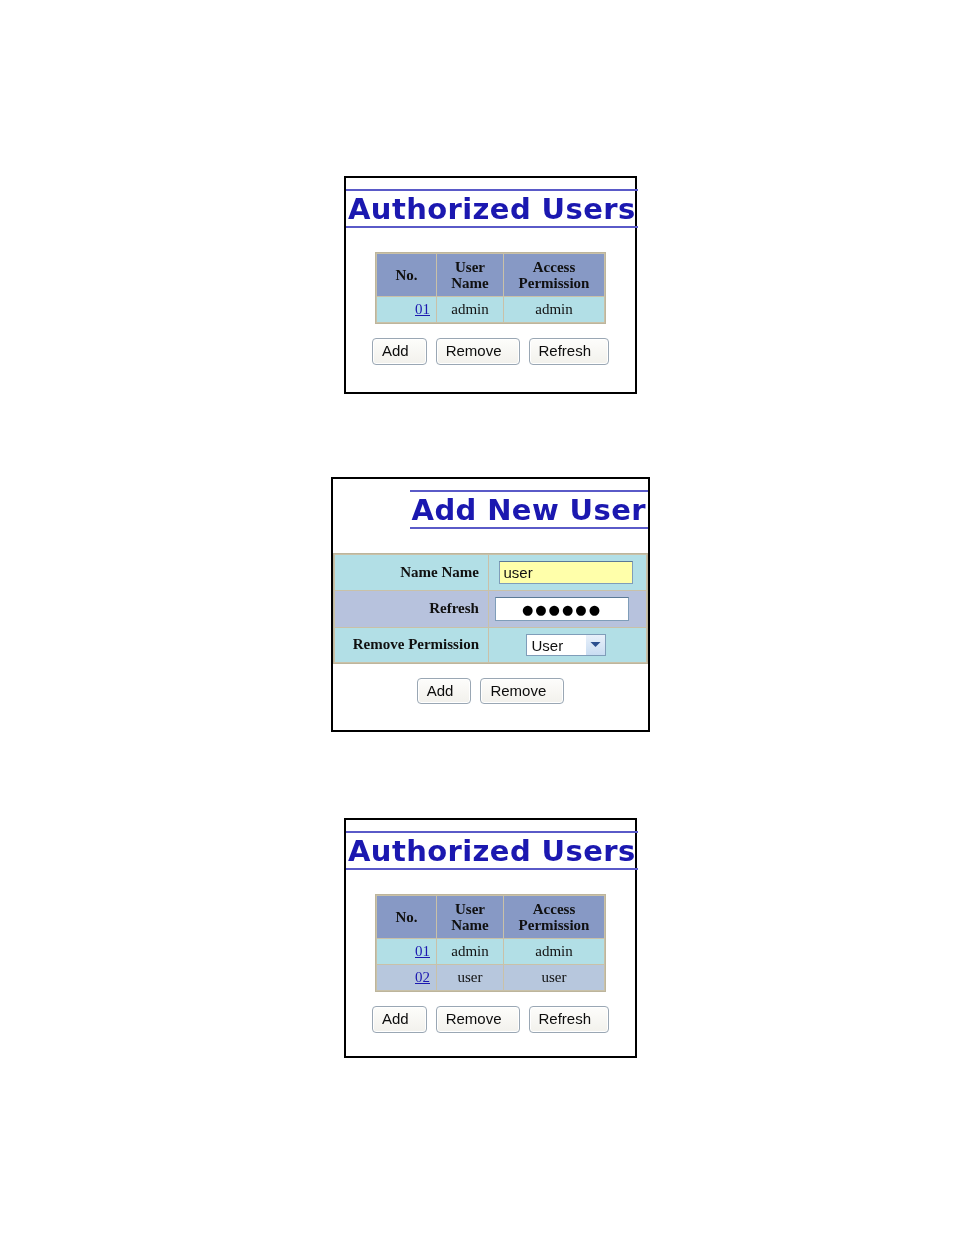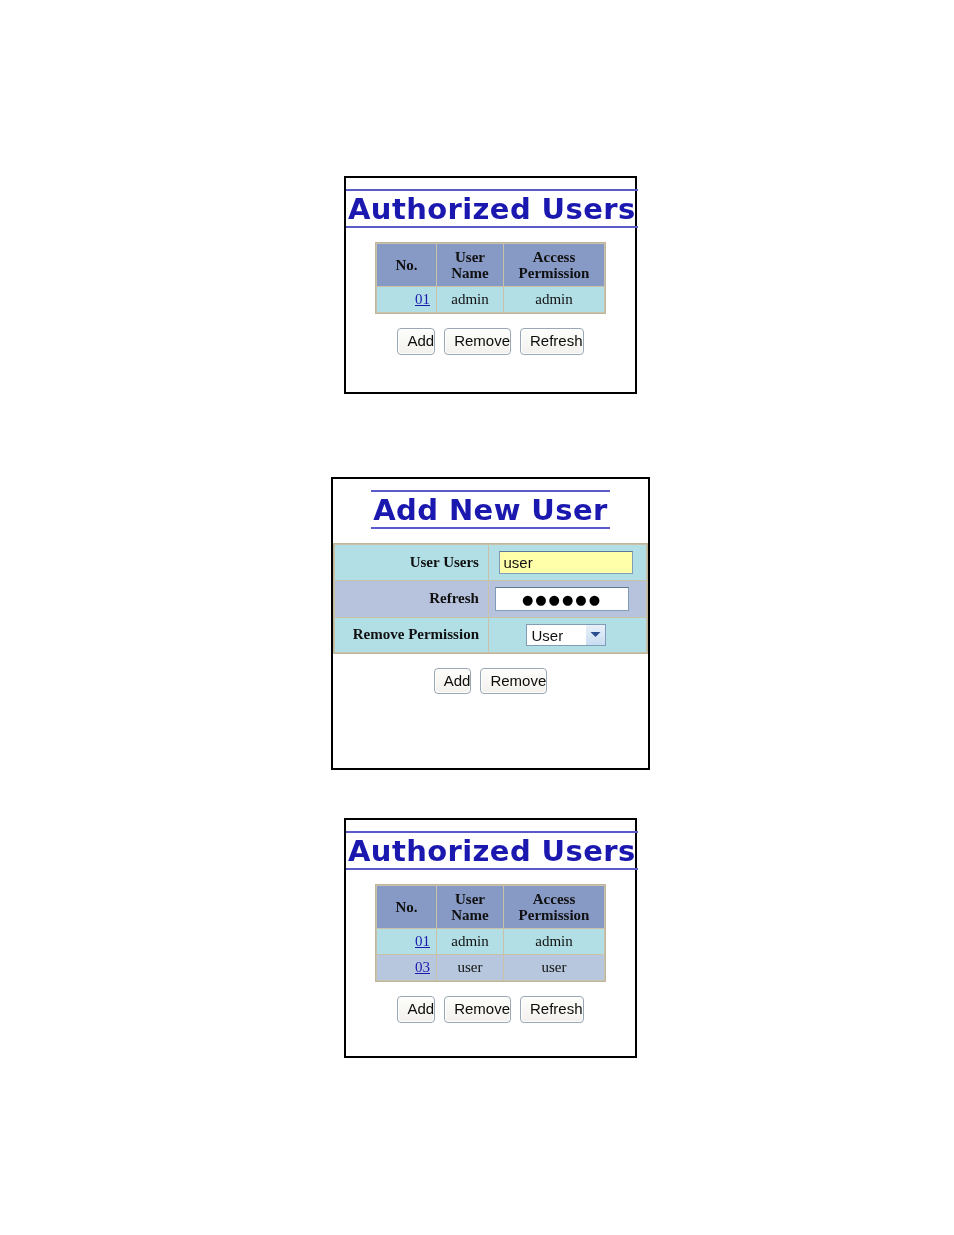--- a/index.html
+++ b/index.html
@@ -34,21 +34,22 @@
     letter-spacing: 0.4px;
     color: #1b18b0;
     border-top: 2px solid #5a5ac8;
     border-bottom: 2px solid #5a5ac8;
     padding: 3px 2px 1px 2px;
     line-height: 1.08;
     white-space: nowrap;
   }
   .title-wrap {
     padding-top: 11px;
-    padding-bottom: 14px;
+    padding-bottom: 24px;
+    text-align: right;
   }
 
   
   .users-table {
     border-collapse: separate;
     border-spacing: 1px;
     margin: 0 auto;
     background: #c9c1a8;
     border: 1px solid #bdb59c;
     font-family: "Liberation Serif", serif;
@@ -96,21 +97,21 @@
     justify-content: center;
     gap: 9px;
   }
   .xp-btn {
     font-family: "Liberation Sans", sans-serif;
     font-size: 15px;
     color: #0c0c0c;
     background: linear-gradient(#fdfdfb, #f2f1ec);
     border: 1px solid #9aa7b4;
     border-radius: 4px;
-    padding: 3px 0 4px 9px;
+    padding: 3px 17px 4px 9px;
     line-height: 1.15;
     box-shadow: inset 0 0 0 1px #ffffff;
     cursor: pointer;
     white-space: nowrap;
   }
 
   
   .form-table {
     border-collapse: separate;
     border-spacing: 1px;
@@ -229,30 +230,30 @@
     </tbody>
   </table>
 
   <div class="btn-row">
     <button class="xp-btn">Add</button>
     <button class="xp-btn">Remove</button>
     <button class="xp-btn">Refresh</button>
   </div>
 </div>
 
-<div class="panel" style="left:331px; top:477px; width:319px; height:293px;">
+<div class="panel" style="left:331px; top:477px; width:319px; height:255px;">
 
   <div class="title-wrap">
     <div class="page-title">Add New User</div>
   </div>
 
   <table class="form-table">
     <tbody>
       <tr>
-        <td class="f-label tint-cyan">User Users</td>
+        <td class="f-label tint-cyan">Name Name</td>
         <td class="f-field tint-cyan">
           <input class="txt-input autofill" type="text" value="user" style="">
         </td>
       </tr>
       <tr>
         <td class="f-label tint-blue">Refresh</td>
         <td class="f-field tint-blue">
           <div class="txt-input">
             <span class="pw-dots">●●●●●●</span>
           </div>
@@ -305,21 +306,21 @@
     <tbody>
       <tr class="row-a">
         <td>
           <span class="rowlink">01</span>
         </td>
         <td>admin</td>
         <td>admin</td>
       </tr>
       <tr class="row-b">
         <td>
-          <span class="rowlink">03</span>
+          <span class="rowlink">02</span>
         </td>
         <td>user</td>
         <td>user</td>
       </tr>
     </tbody>
   </table>
 
   <div class="btn-row">
     <button class="xp-btn">Add</button>
     <button class="xp-btn">Remove</button>

